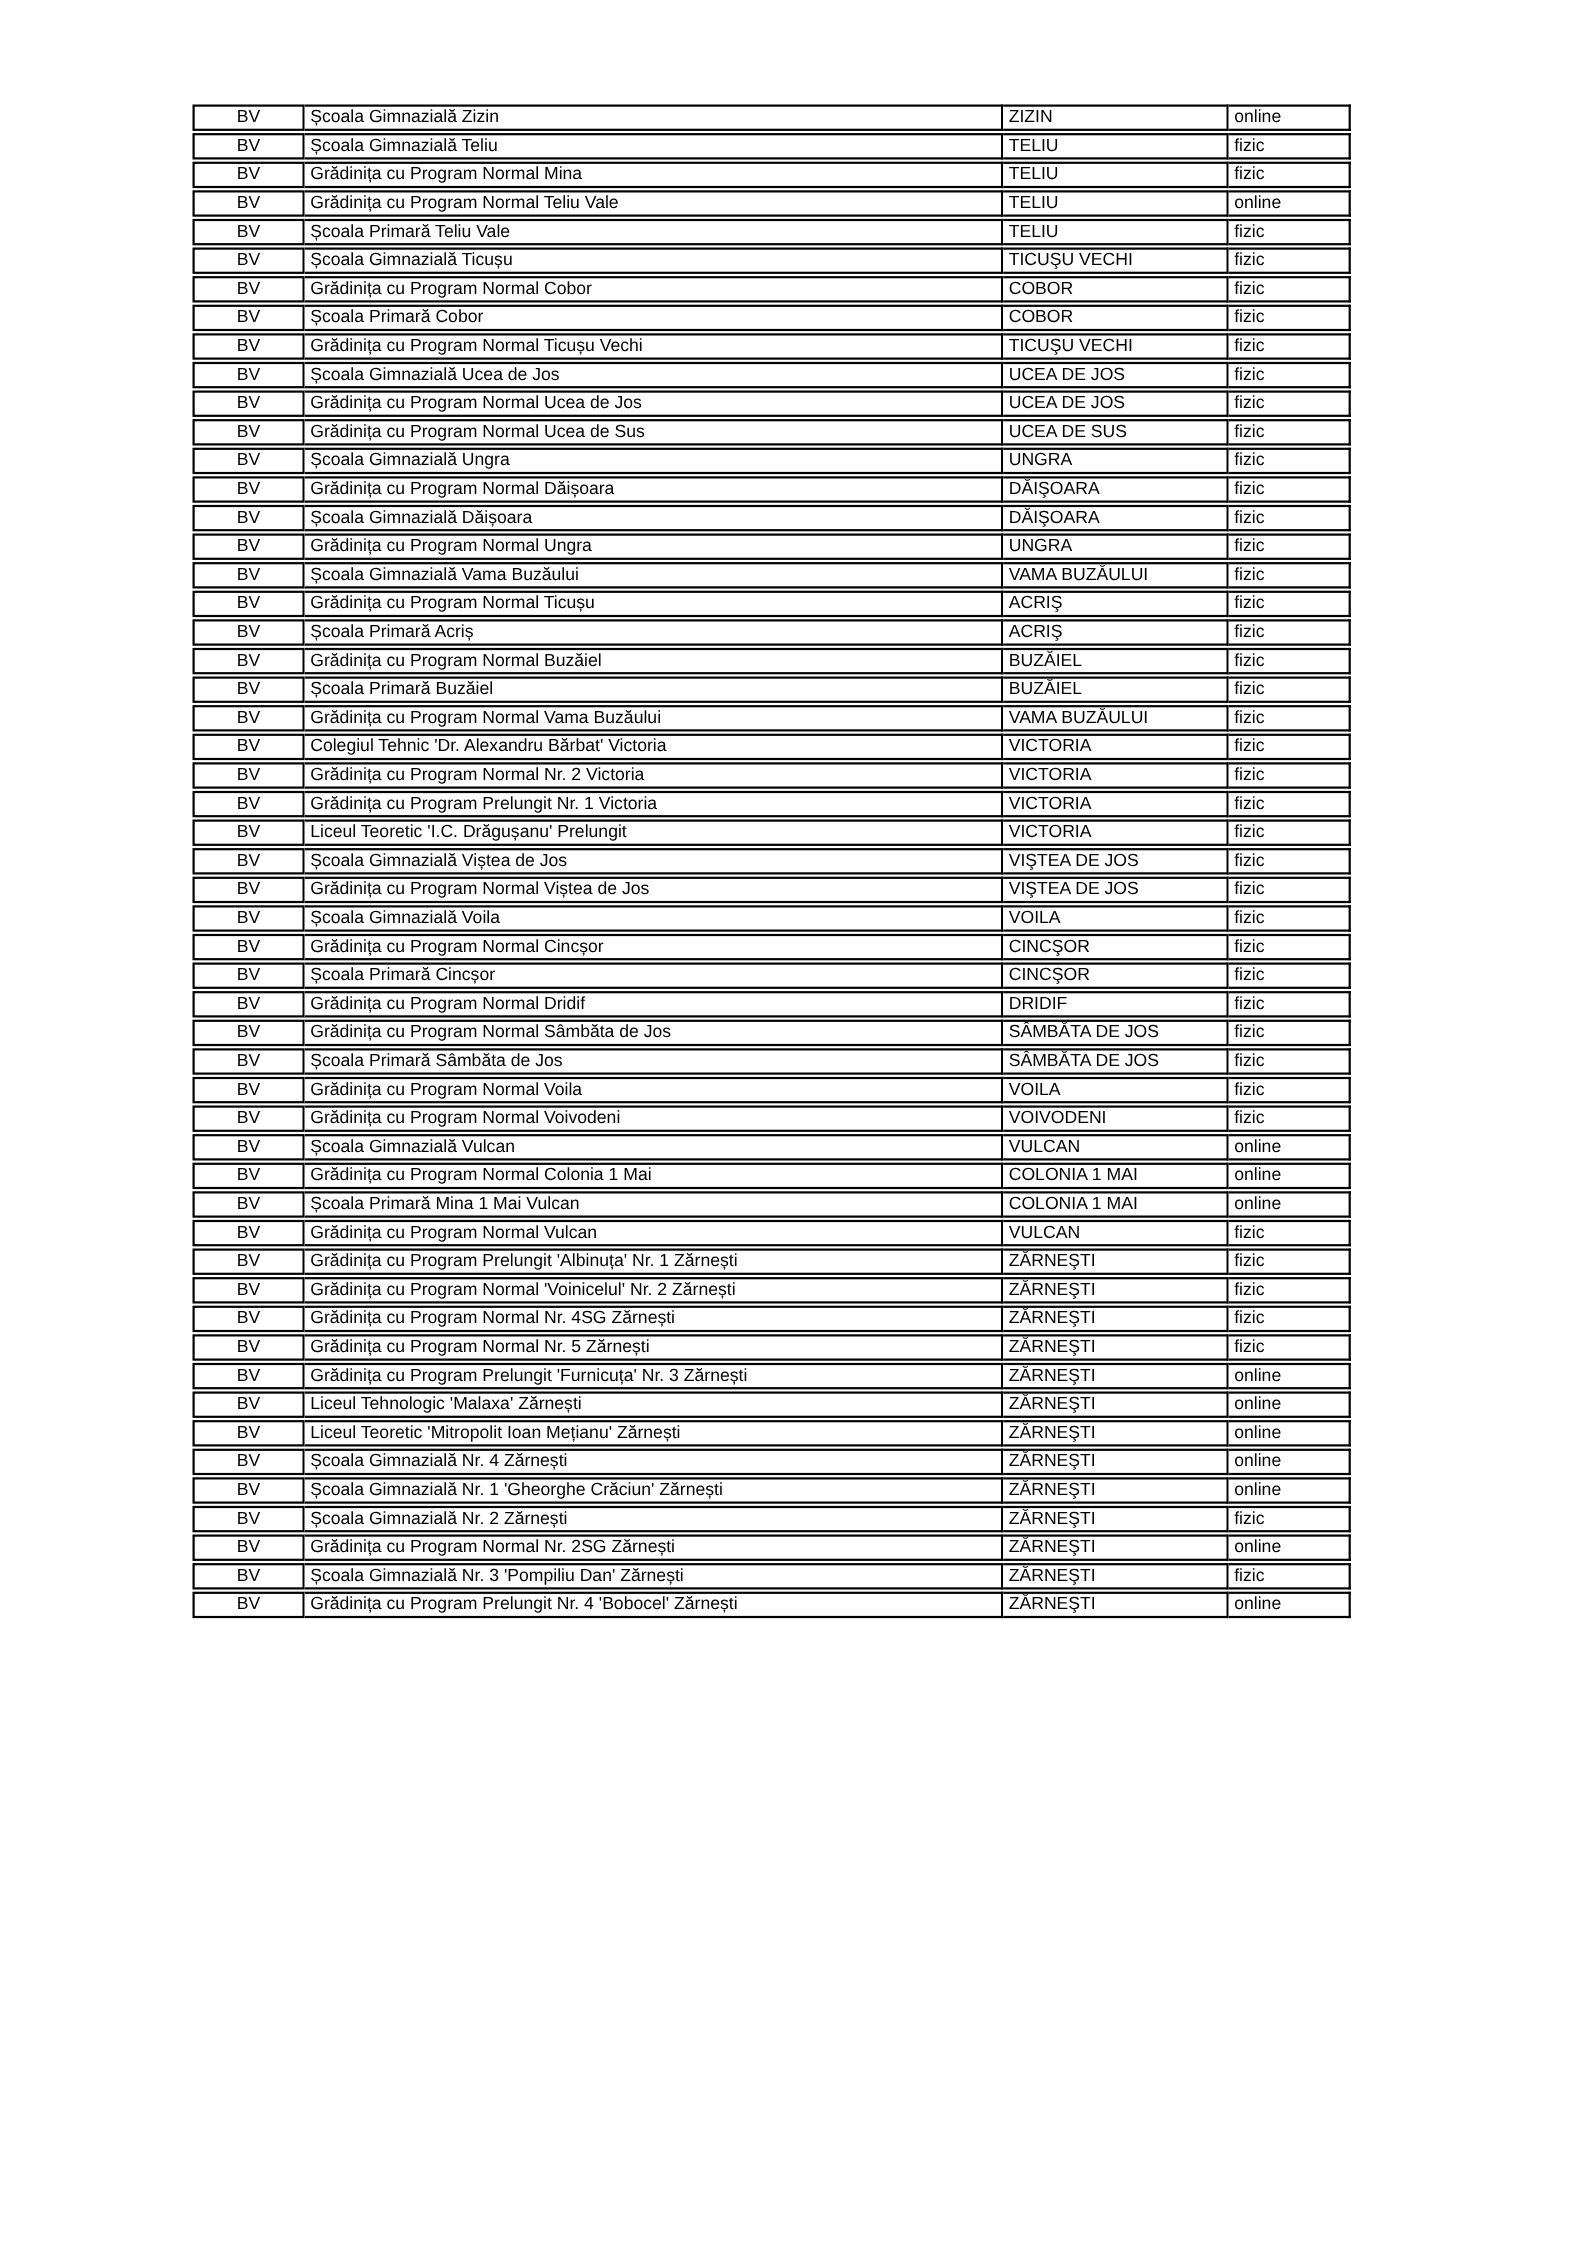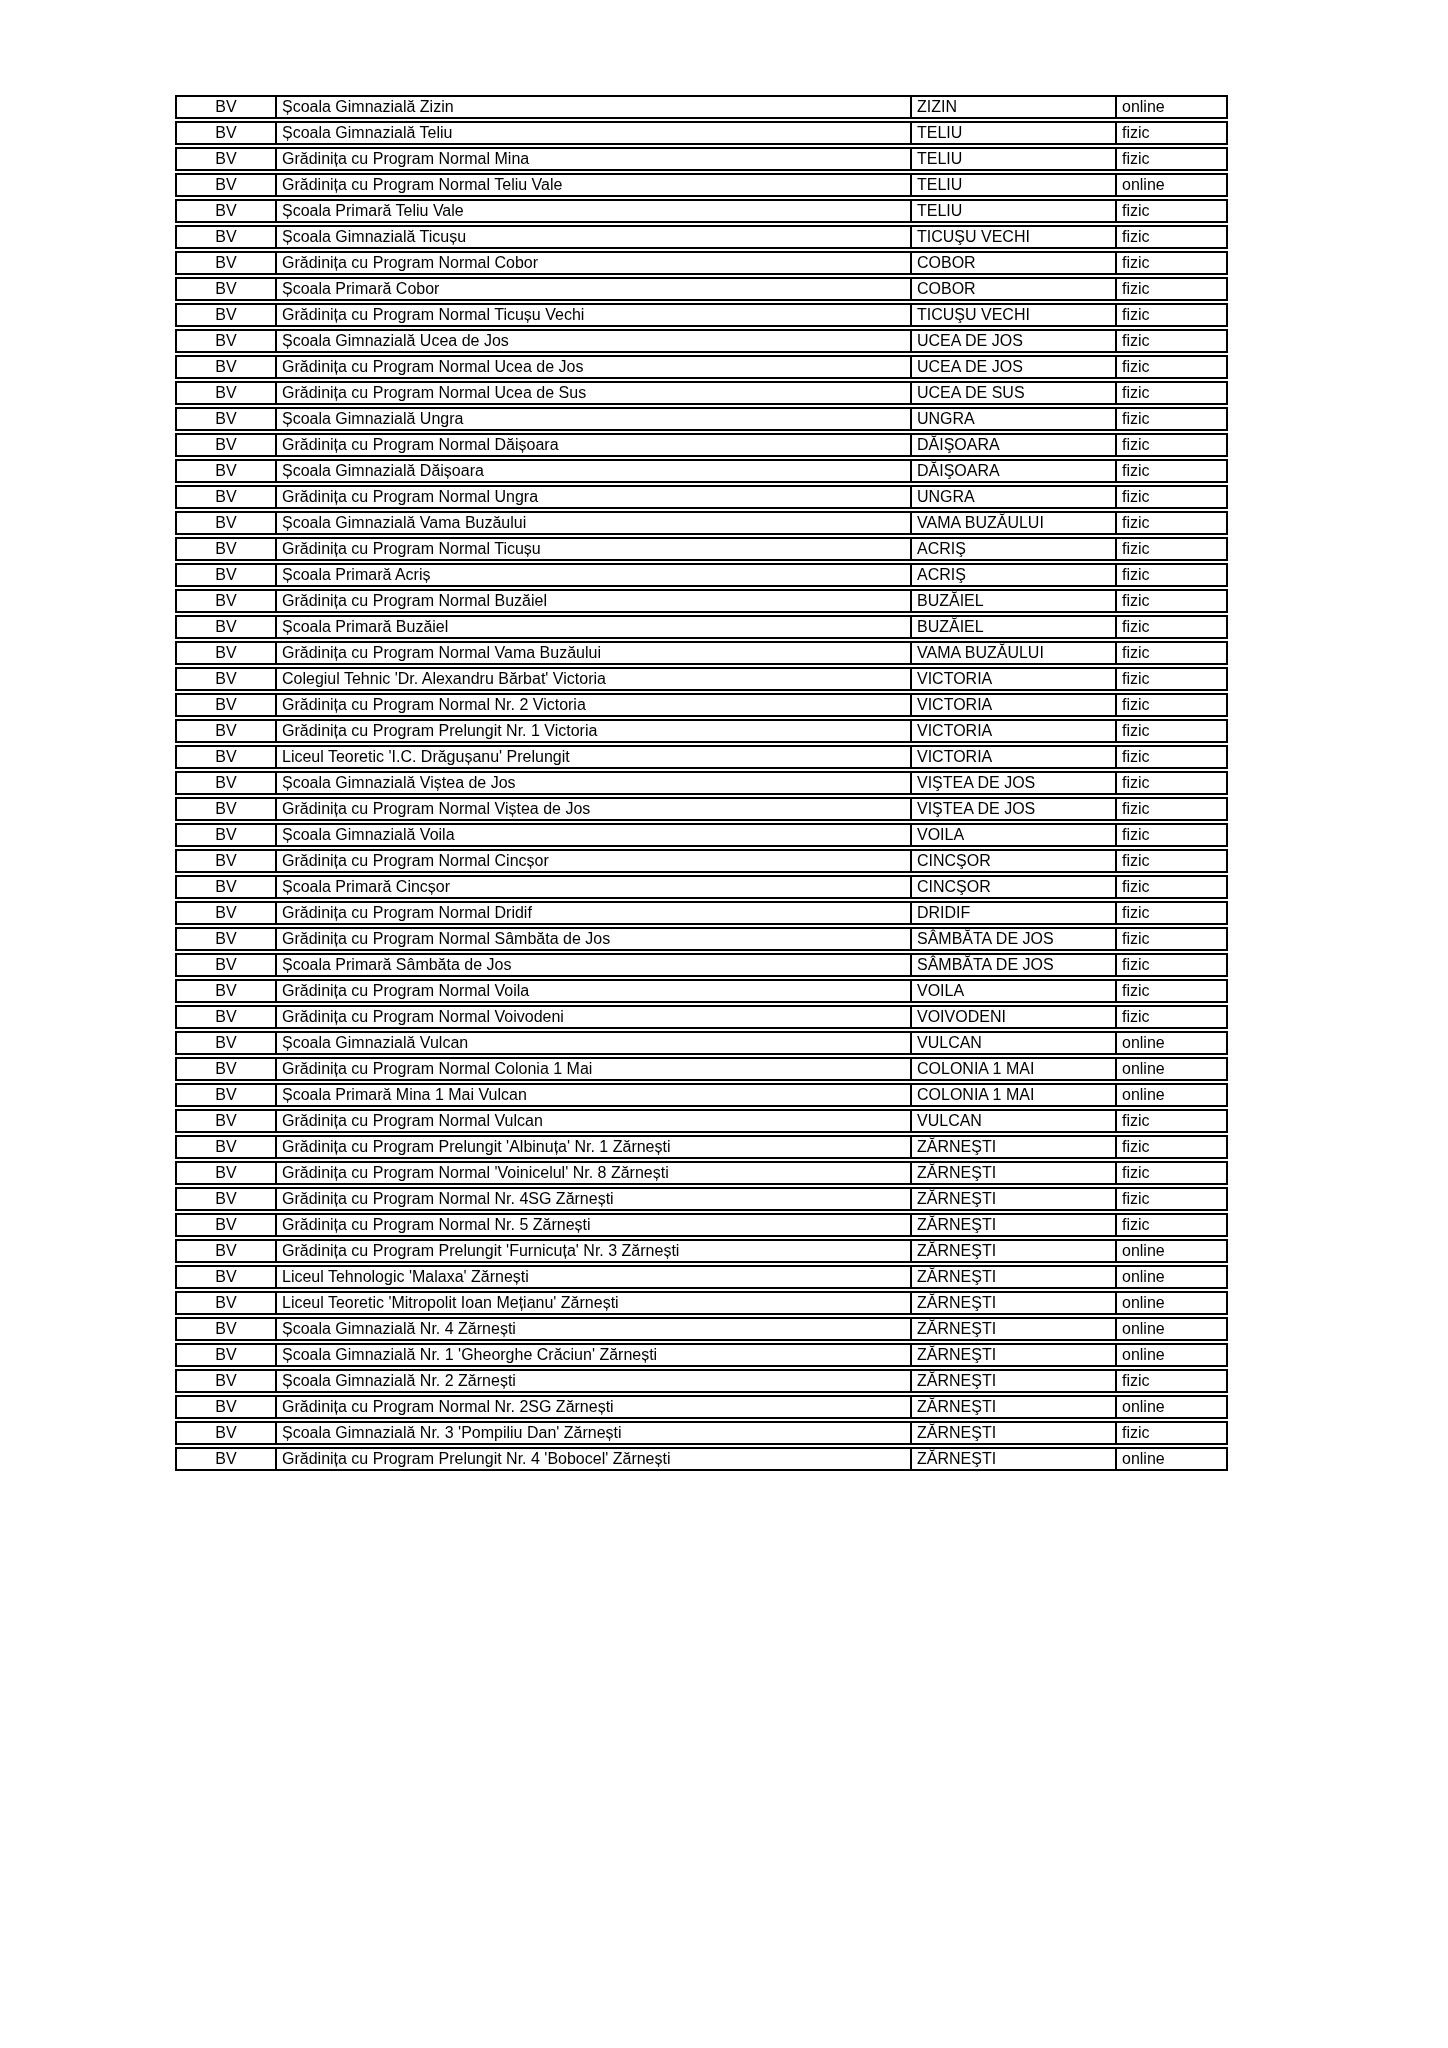--- a/index.html
+++ b/index.html
@@ -300,21 +300,21 @@
         <td>fizic</td>
       </tr>
         <tr style="">
         <td>BV</td>
         <td>Grădinița cu Program Prelungit 'Albinuța' Nr. 1 Zărnești</td>
         <td>ZĂRNEŞTI</td>
         <td>fizic</td>
       </tr>
         <tr style="">
         <td>BV</td>
-        <td>Grădinița cu Program Normal 'Voinicelul' Nr. 8 Zărnești</td>
+        <td>Grădinița cu Program Normal 'Voinicelul' Nr. 2 Zărnești</td>
         <td>ZĂRNEŞTI</td>
         <td>fizic</td>
       </tr>
         <tr style="">
         <td>BV</td>
         <td>Grădinița cu Program Normal Nr. 4SG Zărnești</td>
         <td>ZĂRNEŞTI</td>
         <td>fizic</td>
       </tr>
         <tr style="">

